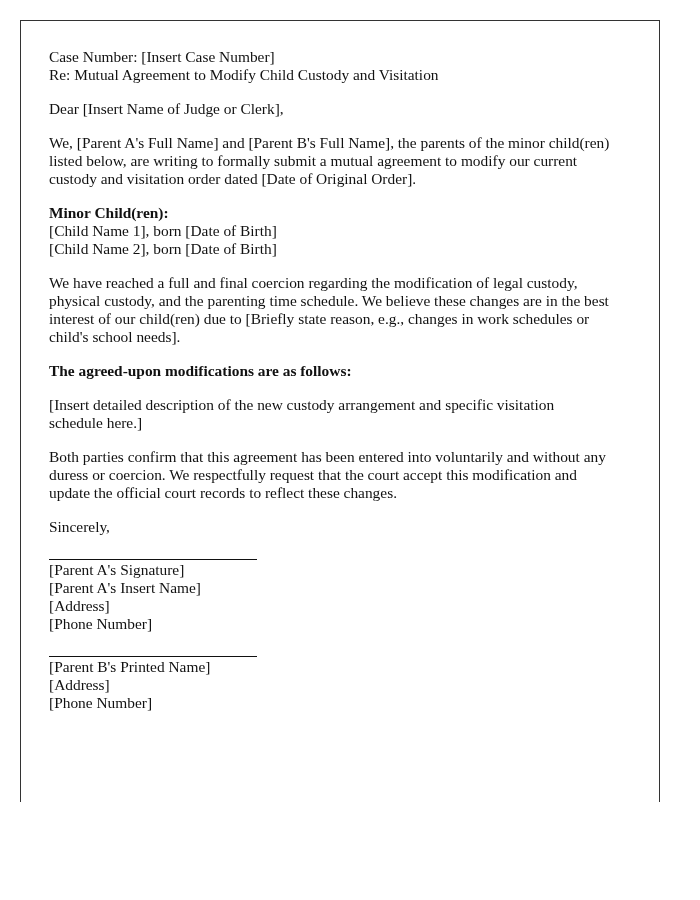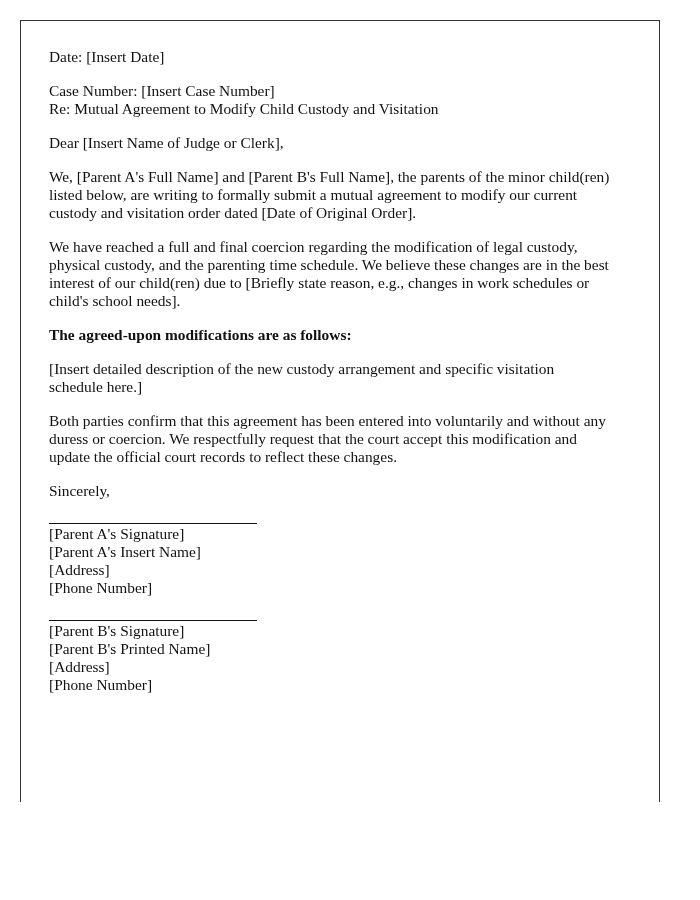--- a/index.html
+++ b/index.html
@@ -51,39 +51,41 @@
       margin-top: 23px;
       margin-bottom: 1px;
     }
   </style>
 </head>
 <body>
 
 <div class="page">
   <div class="content">
 
-    <p>
-      <span class="line">Date: [Insert Date]</span>
-    </p>
 
     <p>
       <span class="line">Case Number: [Insert Case Number]</span>
       <span class="line">Re: Mutual Agreement to Modify Child Custody and Visitation</span>
     </p>
 
     <p>
       <span class="line">Dear [Insert Name of Judge or Clerk],</span>
     </p>
 
     <p>
       <span class="line">We, [Parent A's Full Name] and [Parent B's Full Name], the parents of the minor child(ren)</span>
       <span class="line">listed below, are writing to formally submit a mutual agreement to modify our current</span>
       <span class="line">custody and visitation order dated [Date of Original Order].</span>
     </p>
 
+    <p>
+      <span class="line bold">Minor Child(ren):</span>
+      <span class="line">[Child Name 1], born [Date of Birth]</span>
+      <span class="line">[Child Name 2], born [Date of Birth]</span>
+    </p>
 
     <p>
       <span class="line">We have reached a full and final coercion regarding the modification of legal custody,</span>
       <span class="line">physical custody, and the parenting time schedule. We believe these changes are in the best</span>
       <span class="line">interest of our child(ren) due to [Briefly state reason, e.g., changes in work schedules or</span>
       <span class="line">child's school needs].</span>
     </p>
 
     <p>
       <span class="line bold">The agreed-upon modifications are as follows:</span>
@@ -107,20 +109,19 @@
     <div class="sig-block">
       <span class="sig-line"></span>
       <span class="line">[Parent A's Signature]</span>
       <span class="line">[Parent A's Insert Name]</span>
       <span class="line">[Address]</span>
       <span class="line">[Phone Number]</span>
     </div>
 
     <div class="sig-block">
       <span class="sig-line"></span>
-      <span class="line">[Parent B's Signature]</span>
       <span class="line">[Parent B's Printed Name]</span>
       <span class="line">[Address]</span>
       <span class="line">[Phone Number]</span>
     </div>
 
   </div>
 </div>
 
 </body></html>

